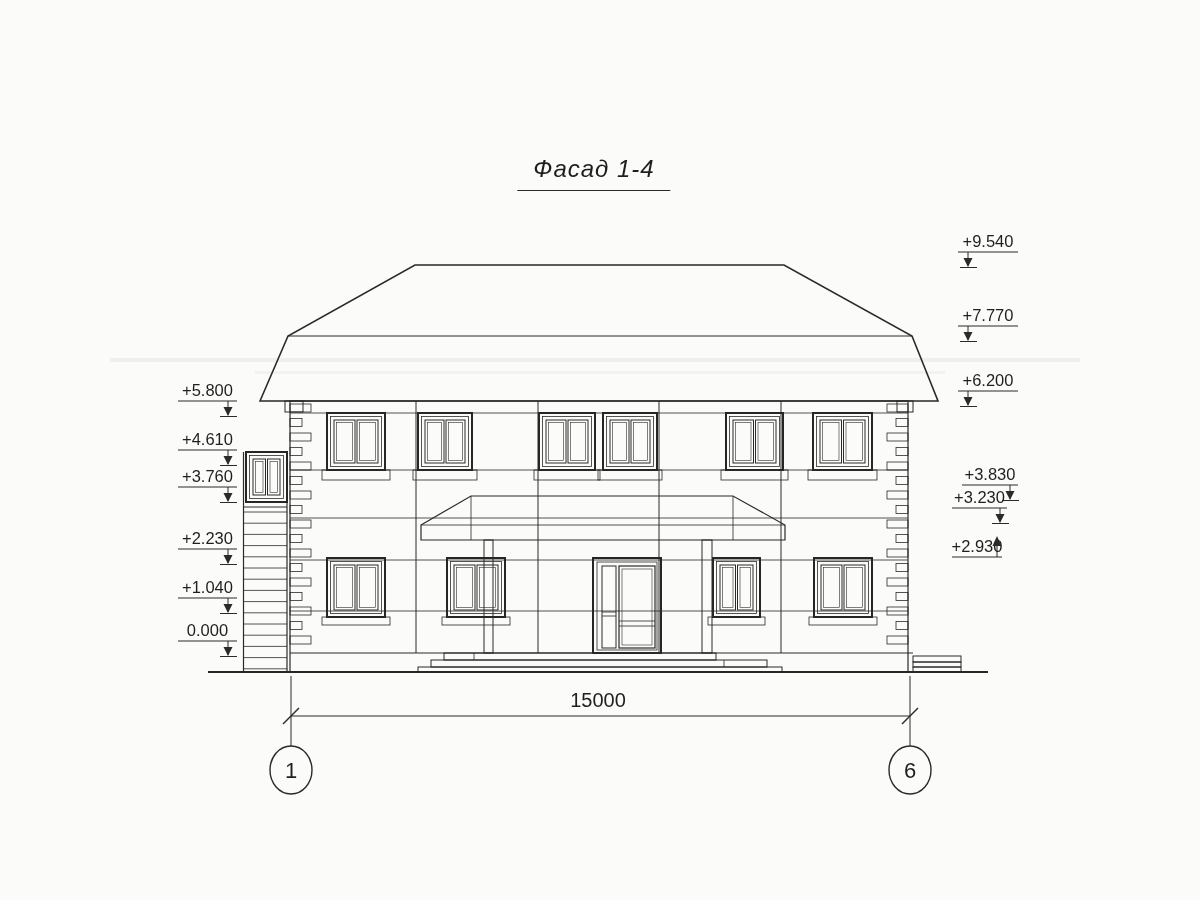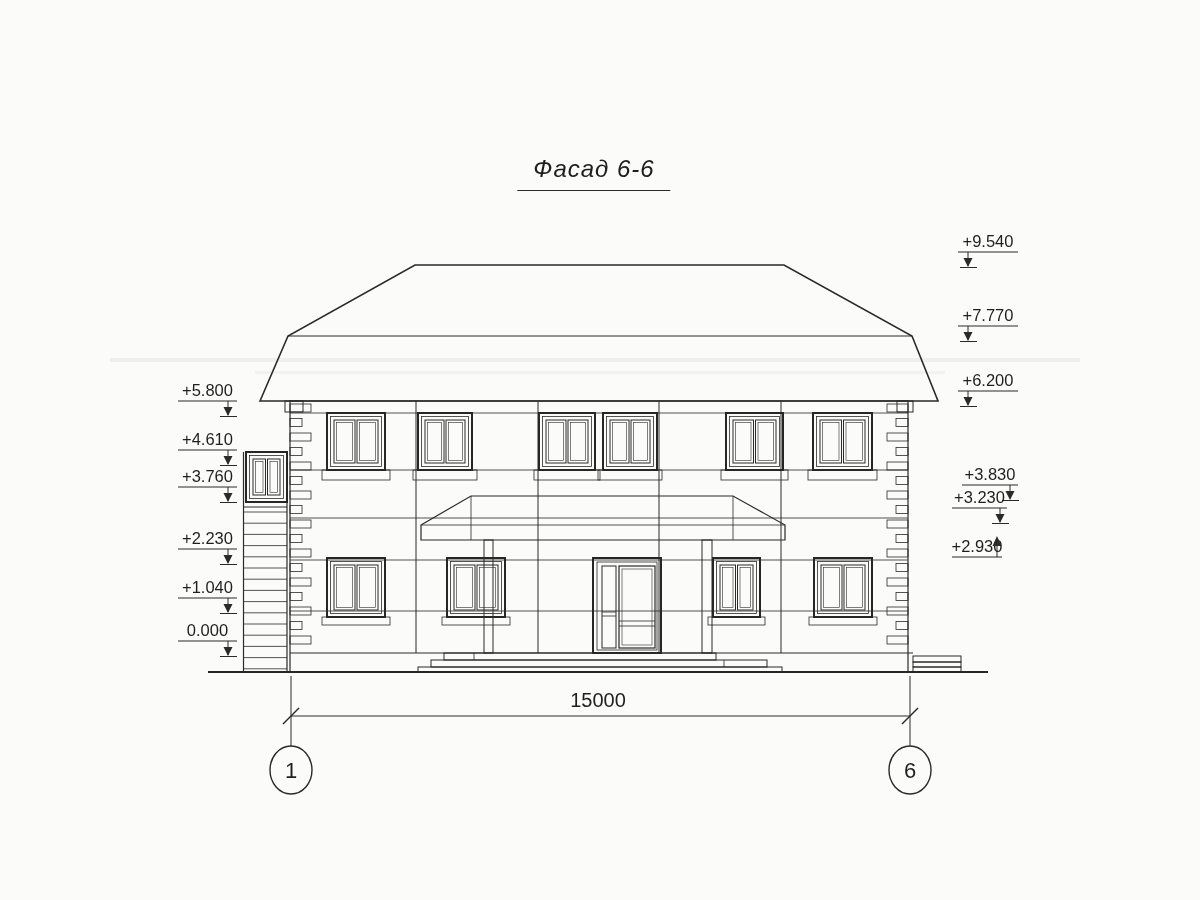--- a/index.html
+++ b/index.html
@@ -22,21 +22,21 @@
   .s16{stroke:#2a2a2a;stroke-width:1.6;fill:none;}
   .s2{stroke:#262626;stroke-width:2;fill:none;}
   .lbl{font-family:"Liberation Sans",sans-serif;font-size:16.5px;fill:#1f1f1f;}
   .dimtxt{font-family:"Liberation Sans",sans-serif;font-size:20px;fill:#1f1f1f;}
   .axtxt{font-family:"Liberation Sans",sans-serif;font-size:22px;fill:#1f1f1f;}
 </style>
 </head>
 <body>
 
 <div class="page">
-  <div class="title">Фасад 6-6</div>
+  <div class="title">Фасад 1-4</div>
 
   <svg id="scene" width="1200" height="900" viewBox="0 0 1200 900">
 
     <g>
       <rect x="110" y="358" width="970" height="4" fill="#efefec"></rect>
       <rect x="255" y="371" width="690" height="3" fill="#f2f2ef"></rect>
     </g>
 
     <g>
       <polygon points="260,401 288,336 415,265 784,265 912,336 938,401" class="fw s16"></polygon>

